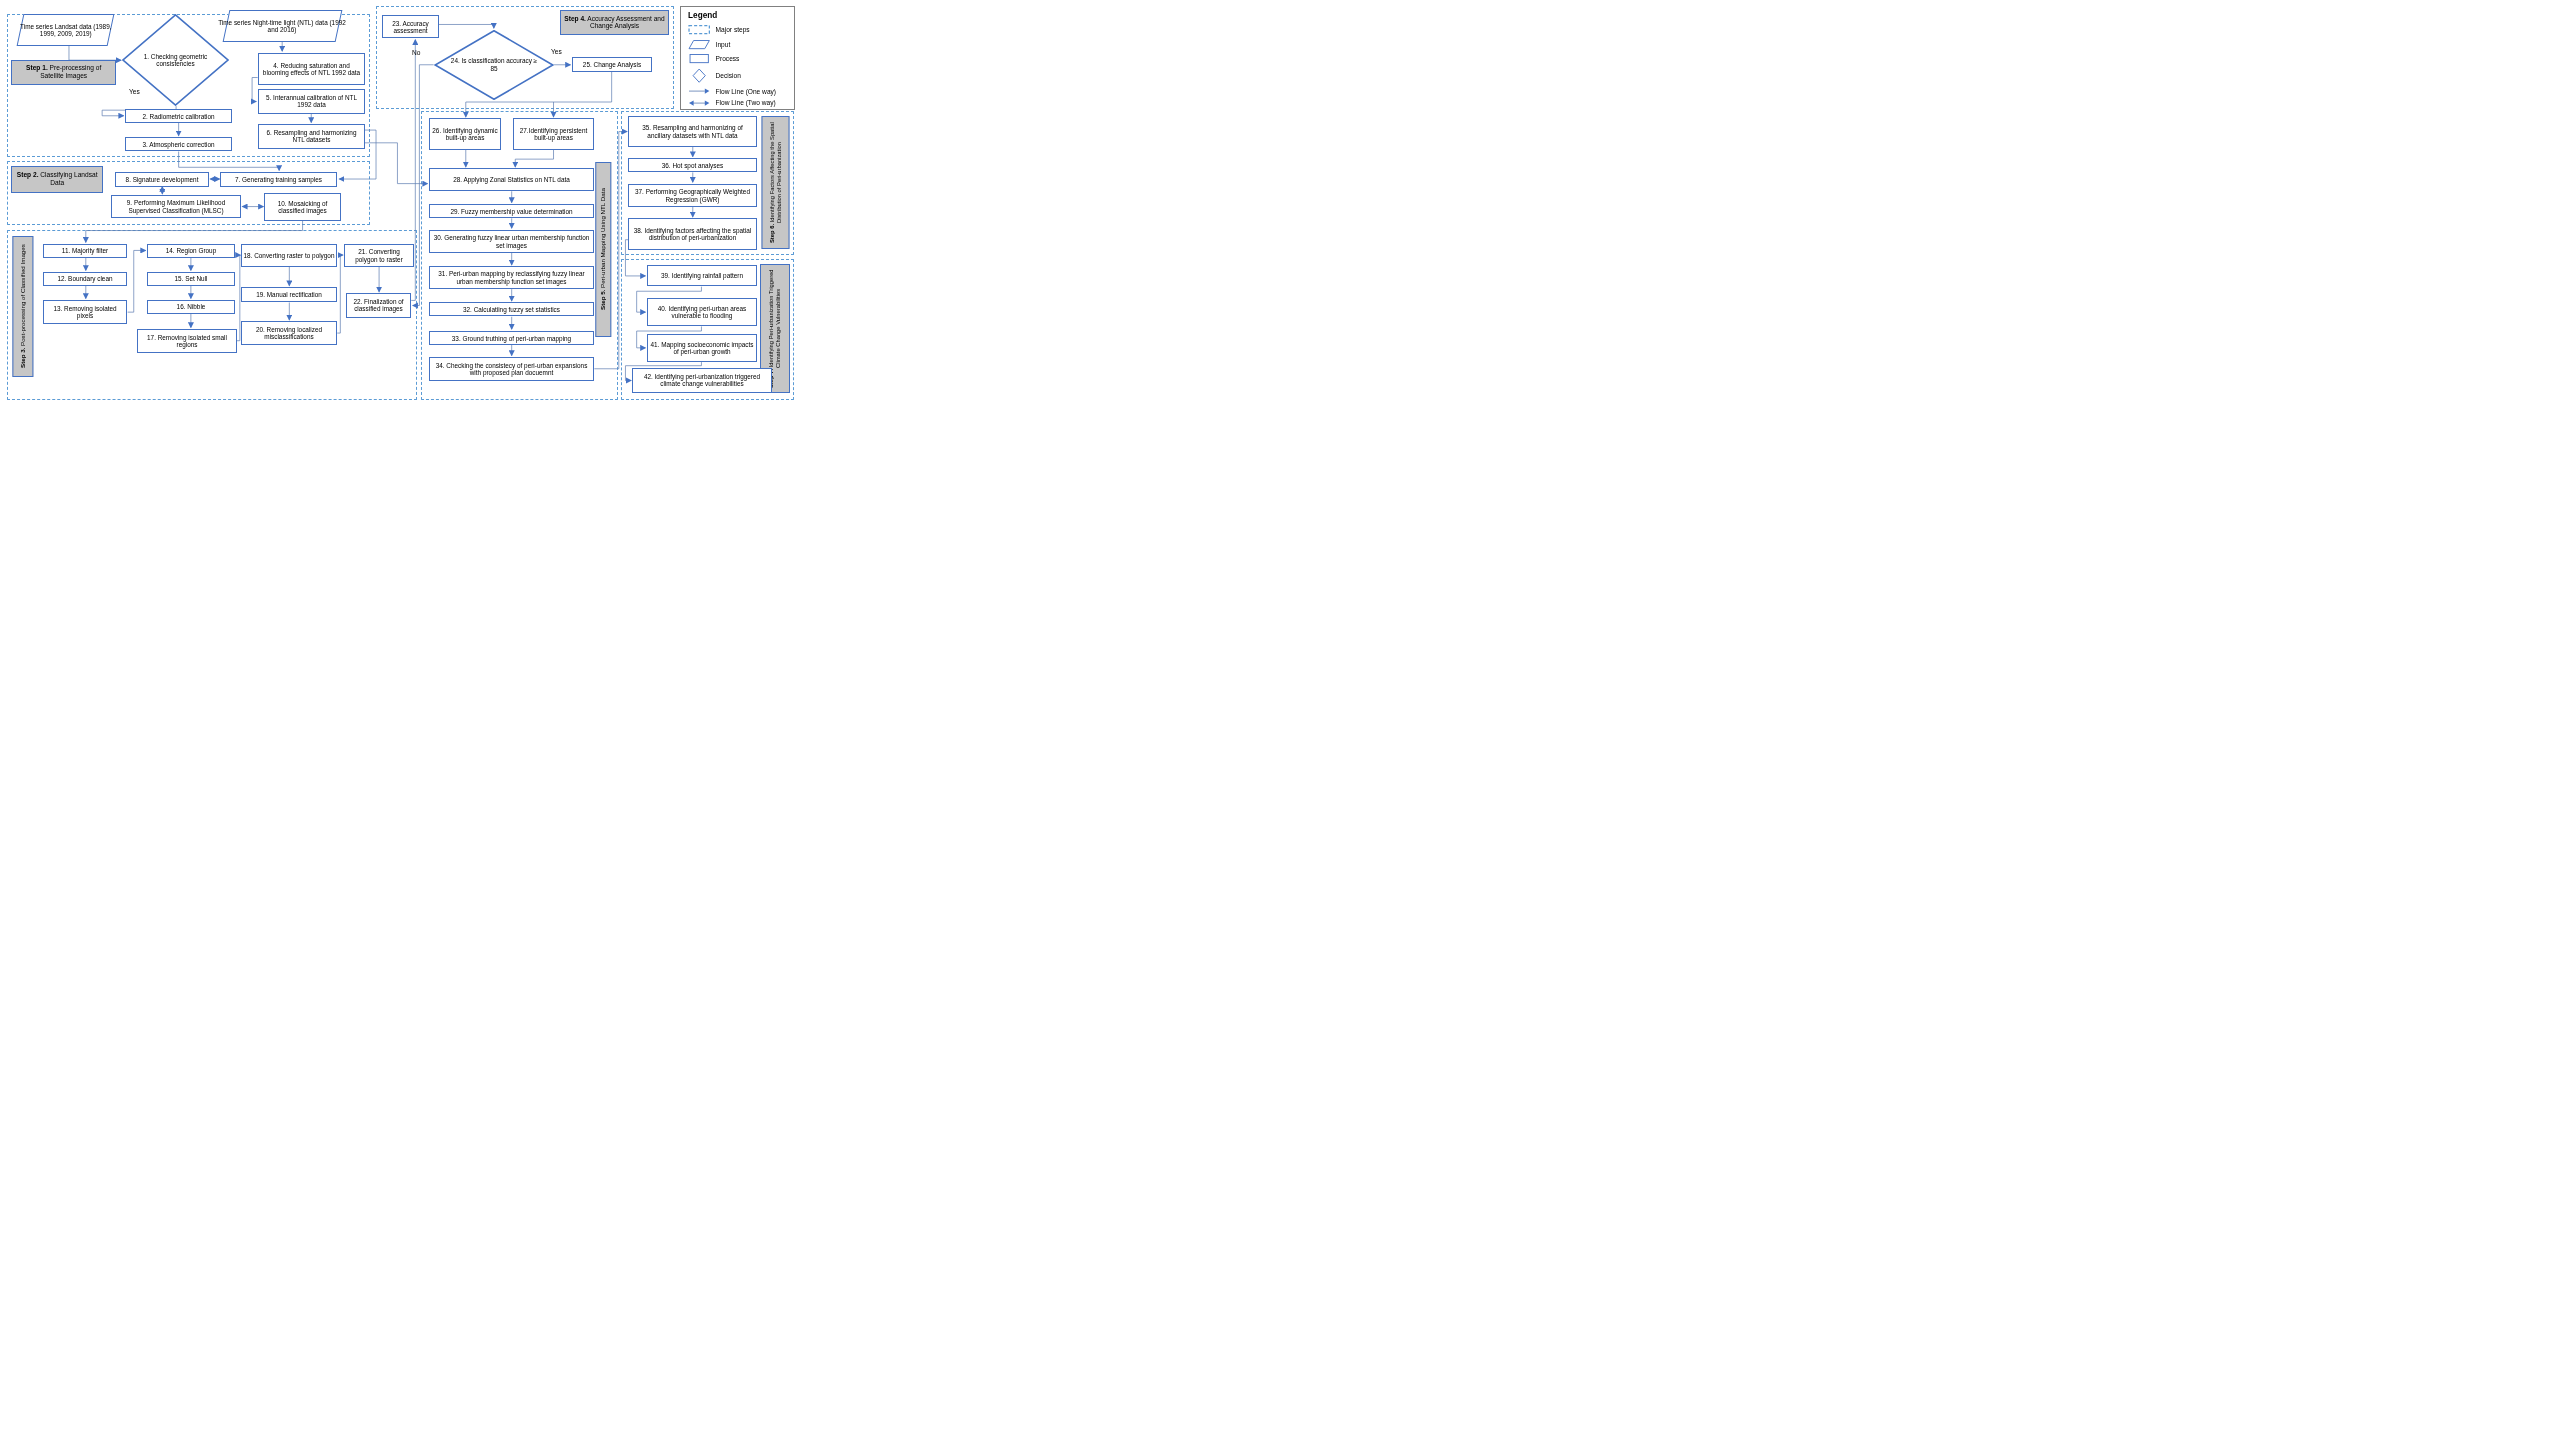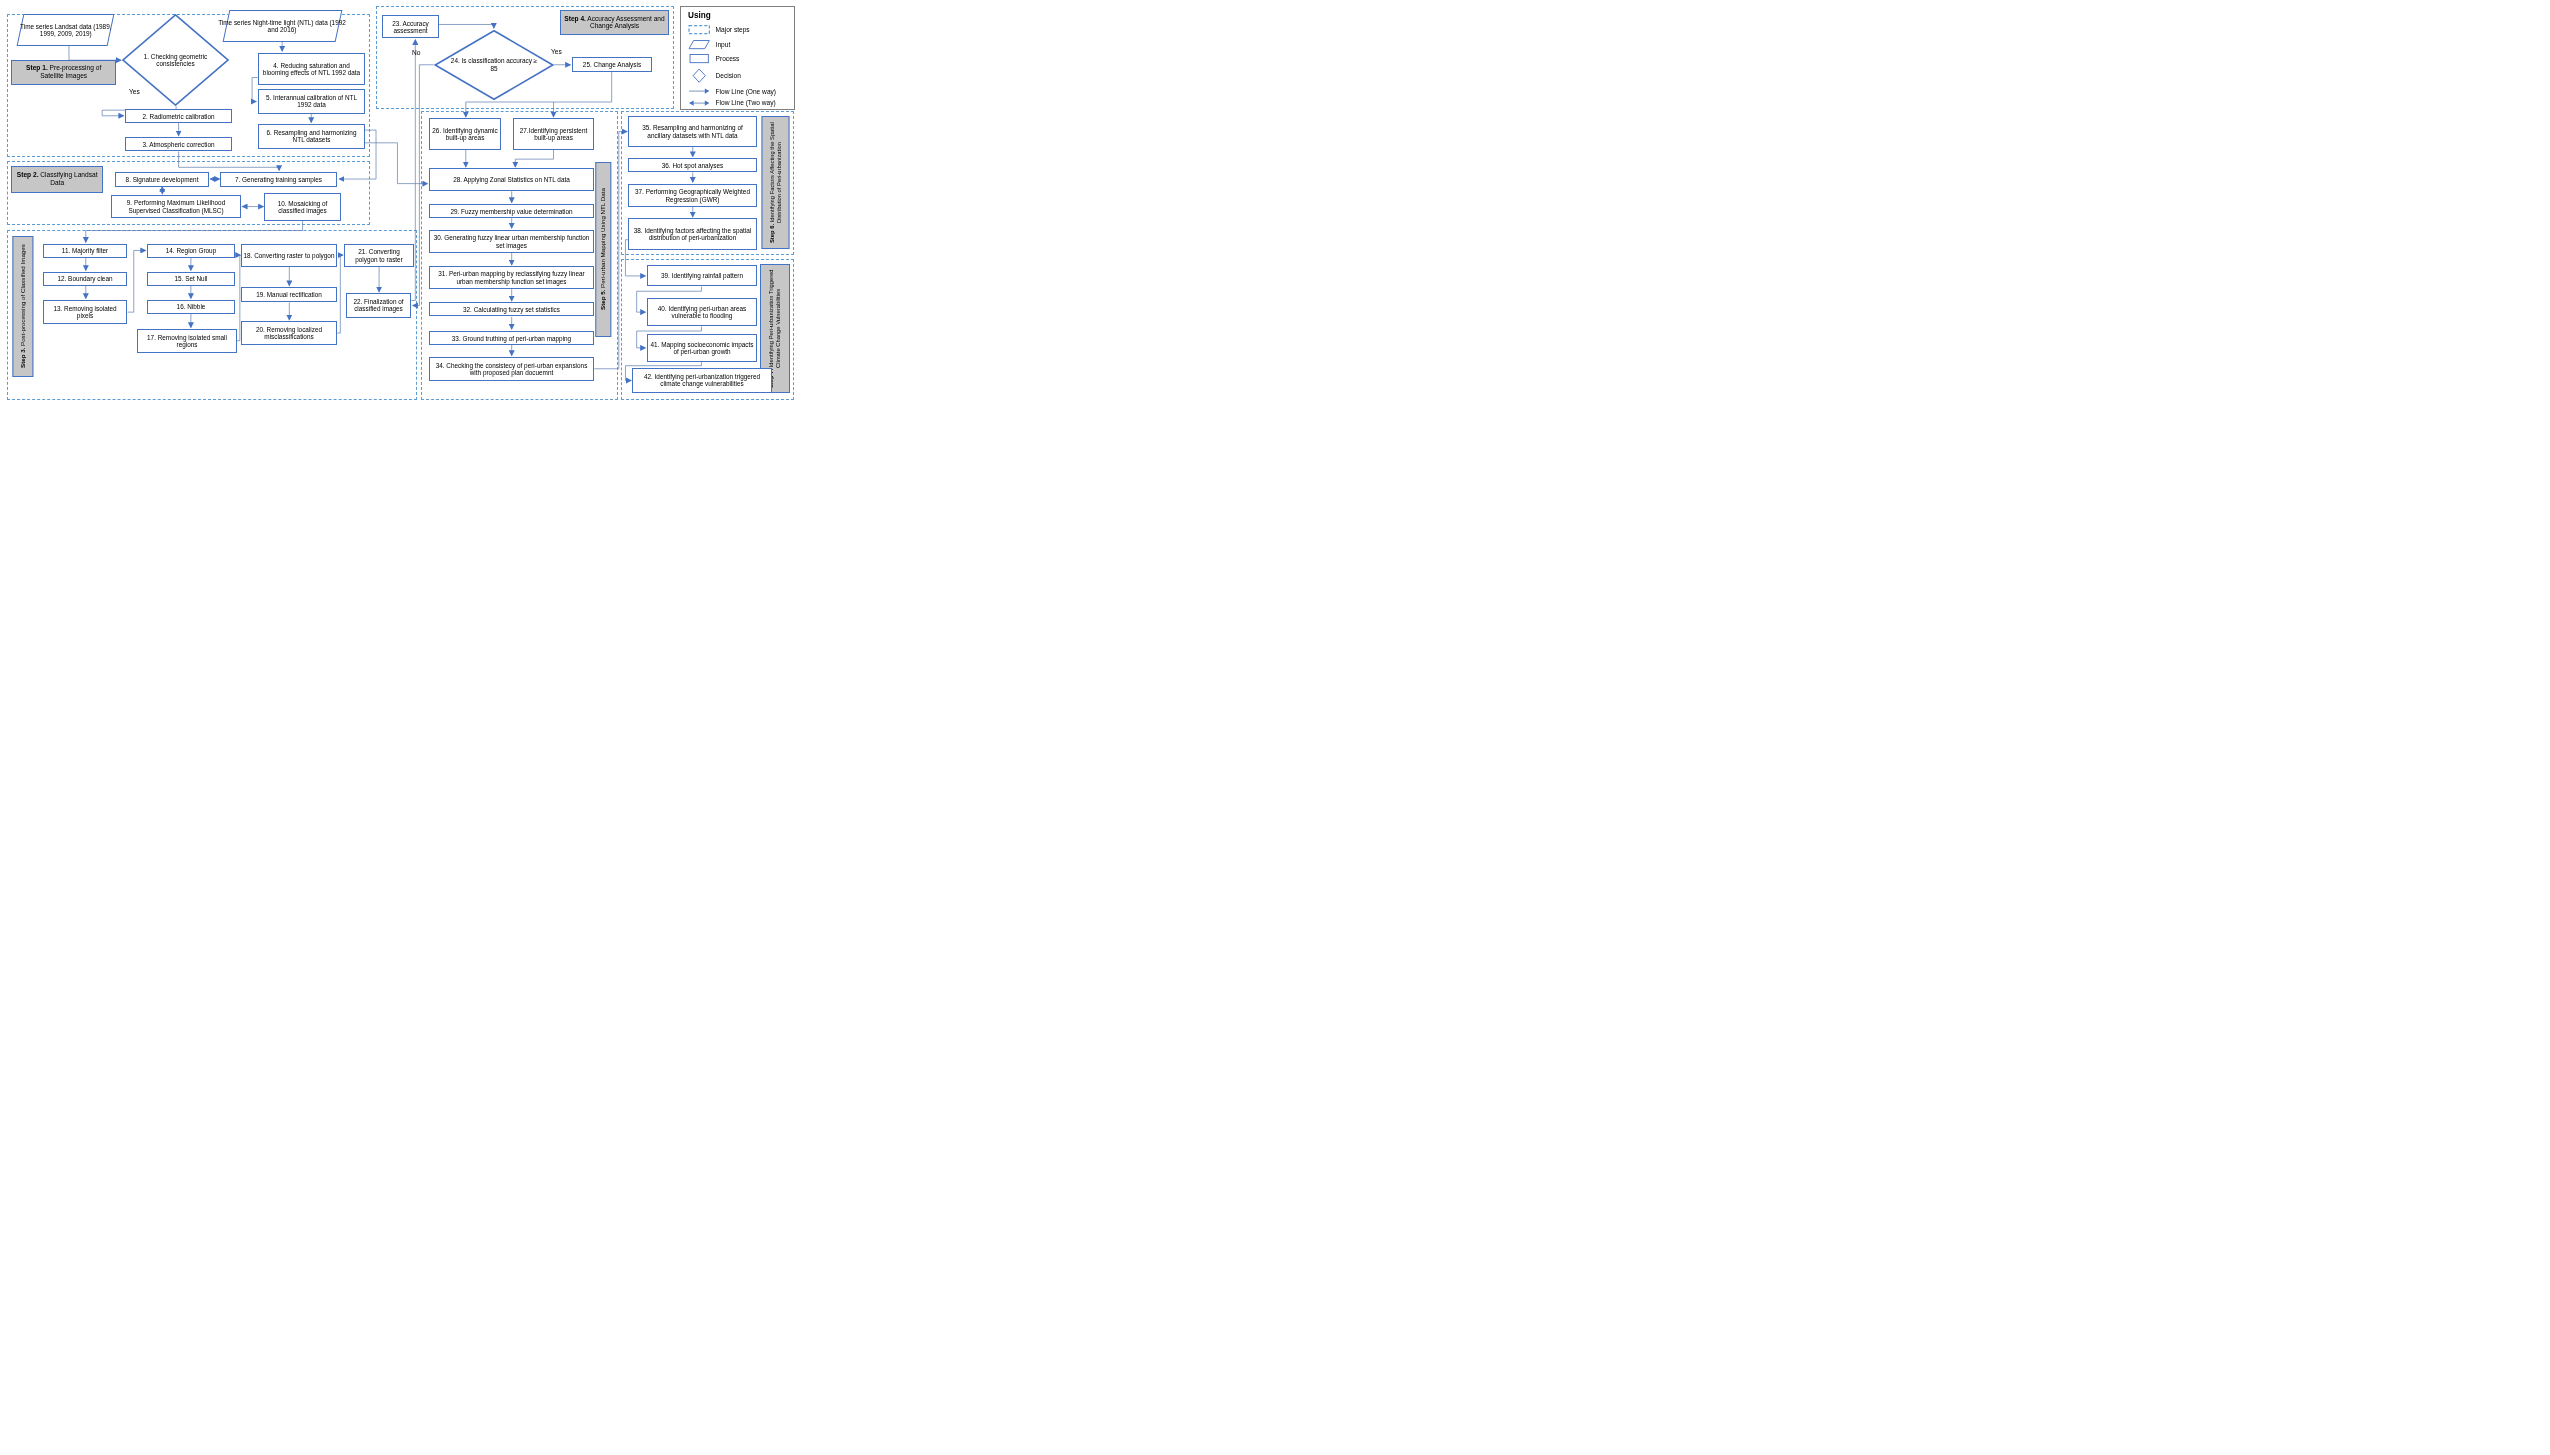--- a/index.html
+++ b/index.html
@@ -255,21 +255,21 @@
         <span>41. Mapping socioeconomic impacts of peri-urban growth</span>
       </div>
       <div class="node" style="left: 632px; top: 368px; width: 140px; height: 24.5px;">
         <span>42. Identifying peri-urbanization triggered climate change vulnerabilities</span>
       </div>
       <span class="flabel" style="left: 129px; top: 88px; position: absolute;">Yes</span>
       <span class="flabel" style="left: 412px; top: 49px; position: absolute;">No</span>
       <span class="flabel" style="left: 551px; top: 48px; position: absolute;">Yes</span>
     </div>
   <div class="legendpanel" id="legendbox" style="left:680px;top:6.1px;width:113px;height:102px;">
-    <div class="title">Using</div>
+    <div class="title">Legend</div>
     <div id="legendrows">
         <div class="lrow">
           <span class="ic">
             <svg width="22.4" height="11.2" viewBox="0 0 44 22">
               <rect x="2" y="3" width="40" height="16" fill="none" stroke="#5B9BD5" stroke-width="2.5" stroke-dasharray="6,4"></rect>
             </svg>
           </span>
           <span>Major steps</span>
         </div>
         <div class="lrow">

